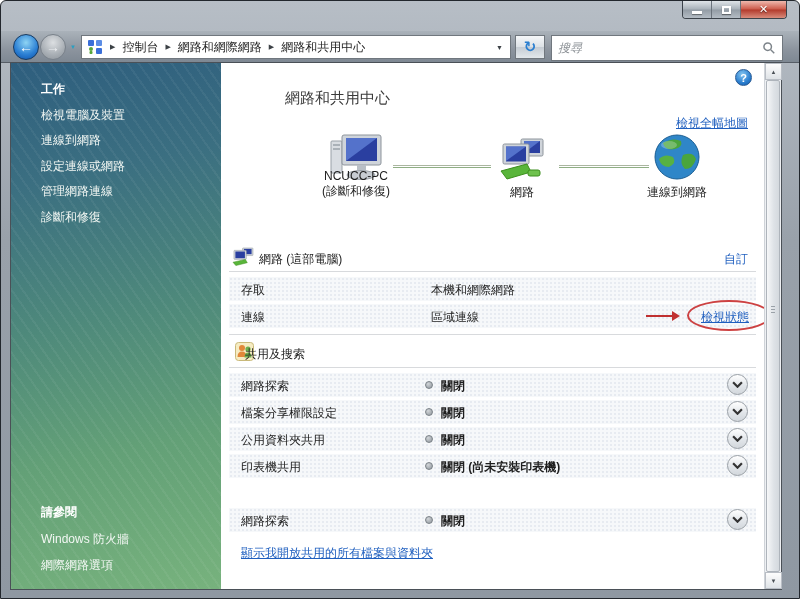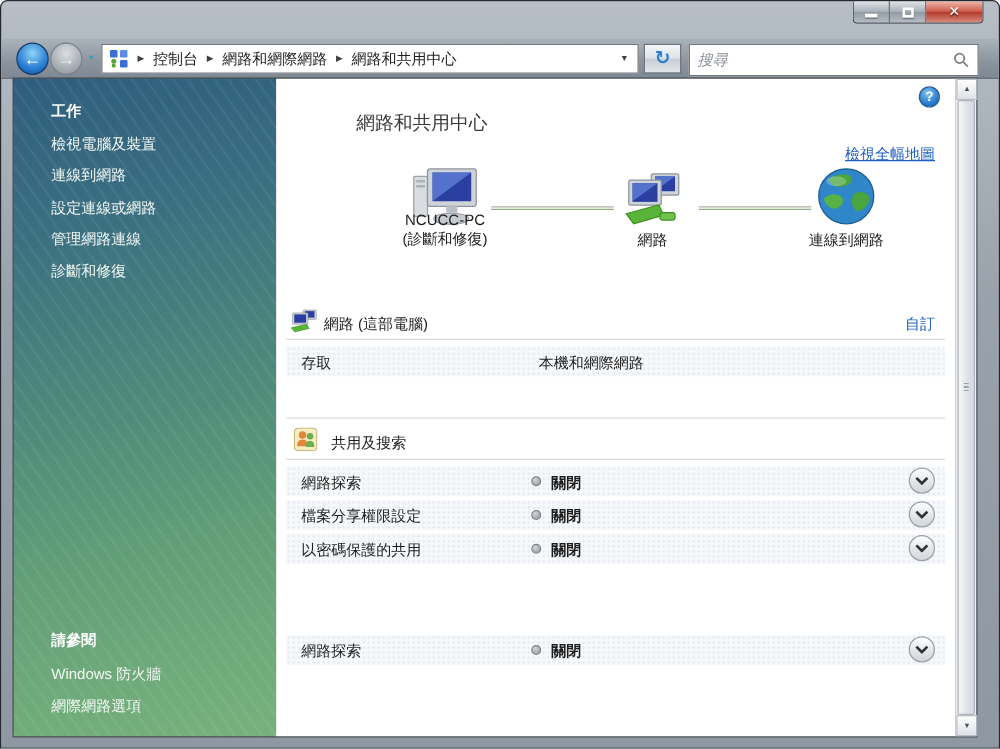--- a/index.html
+++ b/index.html
@@ -222,31 +222,41 @@
       </svg>
       <div class="sec-title" style="left:38px;top:188px">網路 (這部電腦)</div>
       <div class="link customize">自訂</div>
       <div class="divider" style="top:208px"></div>
 
       <div class="row" style="top:214px">
         <span class="row-label">存取</span>
         <span class="row-value">本機和網際網路</span>
       </div>
 
+      <div class="row" style="top:241px">
+        <span class="row-label">連線</span>
+        <span class="row-value">區域連線</span>
+        <svg class="ann-arrow" width="36" height="12">
+          <line x1="1" y1="6" x2="27" y2="6" stroke="#c03030" stroke-width="2"></line>
+          <polygon points="27,1 35,6 27,11" fill="#c03030"></polygon>
+        </svg>
+        <span class="link status-link">檢視狀態</span>
+        <span class="red-ellipse"></span>
+      </div>
 
       <div class="divider" style="top:271px"></div>
 
       <svg class="sec-icon" style="left:14px;top:279px" width="19" height="19" viewBox="0 0 19 19">
         <rect x="0.5" y="0.5" width="18" height="18" rx="3" fill="#f6ecc2" stroke="#c9b97a"></rect>
         <circle cx="7" cy="6" r="3" fill="#e2883a"></circle>
         <path d="M2.5 15 Q2.5 9.5 7 9.5 Q11.5 9.5 11.5 15 Z" fill="#e2883a"></path>
         <circle cx="13" cy="7" r="2.6" fill="#6fae4e"></circle>
         <path d="M9.5 15.5 Q9.5 10.5 13 10.5 Q16.5 10.5 16.5 15.5 Z" fill="#6fae4e"></path>
       </svg>
-      <div class="sec-title" style="left:44px;top:283px">共用及搜索</div>
+      <div class="sec-title" style="left:24px;top:283px">共用及搜索</div>
       <div class="divider" style="top:304px"></div>
 
       <div class="row" style="top:310px">
         <span class="row-label">網路探索</span>
         <span class="dot"></span>
         <span class="srow-value">關閉</span>
         <span class="chev-btn">
             <svg width="11" height="7" viewBox="0 0 10 6">
               <polyline points="1,1 5,5 9,1" fill="none" stroke="#333" stroke-width="2"></polyline>
             </svg>
@@ -256,40 +266,51 @@
         <span class="row-label">檔案分享權限設定</span>
         <span class="dot"></span>
         <span class="srow-value">關閉</span>
         <span class="chev-btn">
             <svg width="11" height="7" viewBox="0 0 10 6">
               <polyline points="1,1 5,5 9,1" fill="none" stroke="#333" stroke-width="2"></polyline>
             </svg>
           </span>
       </div>
       <div class="row" style="top:364px">
-        <span class="row-label">以密碼保護的共用</span>
+        <span class="row-label">公用資料夾共用</span>
         <span class="dot"></span>
         <span class="srow-value">關閉</span>
+        <span class="chev-btn">
+            <svg width="11" height="7" viewBox="0 0 10 6">
+              <polyline points="1,1 5,5 9,1" fill="none" stroke="#333" stroke-width="2"></polyline>
+            </svg>
+          </span>
+      </div>
+      <div class="row" style="top:391px">
+        <span class="row-label">印表機共用</span>
+        <span class="dot"></span>
+        <span class="srow-value">關閉 (尚未安裝印表機)</span>
         <span class="chev-btn">
             <svg width="11" height="7" viewBox="0 0 10 6">
               <polyline points="1,1 5,5 9,1" fill="none" stroke="#333" stroke-width="2"></polyline>
             </svg>
           </span>
       </div>
       <div class="row" style="top:445px">
         <span class="row-label">網路探索</span>
         <span class="dot"></span>
         <span class="srow-value">關閉</span>
         <span class="chev-btn">
             <svg width="11" height="7" viewBox="0 0 10 6">
               <polyline points="1,1 5,5 9,1" fill="none" stroke="#333" stroke-width="2"></polyline>
             </svg>
           </span>
       </div>
 
+      <div class="link flink" style="top:482px">顯示我開放共用的所有檔案與資料夾</div>
     </div>
 
     <div class="scrollbar">
       <div class="sb-btn sb-up">▲</div>
       <div class="sb-thumb">
           <span class="sb-grip"></span>
         </div>
       <div class="sb-btn sb-down">▼</div>
     </div>
   </div>

